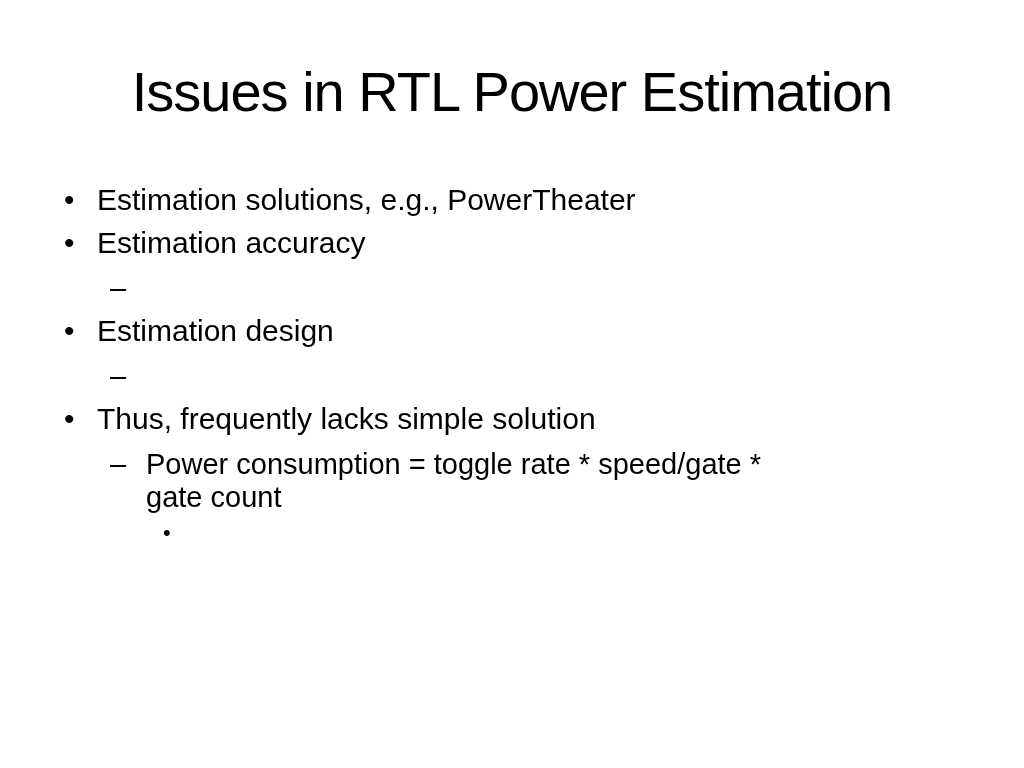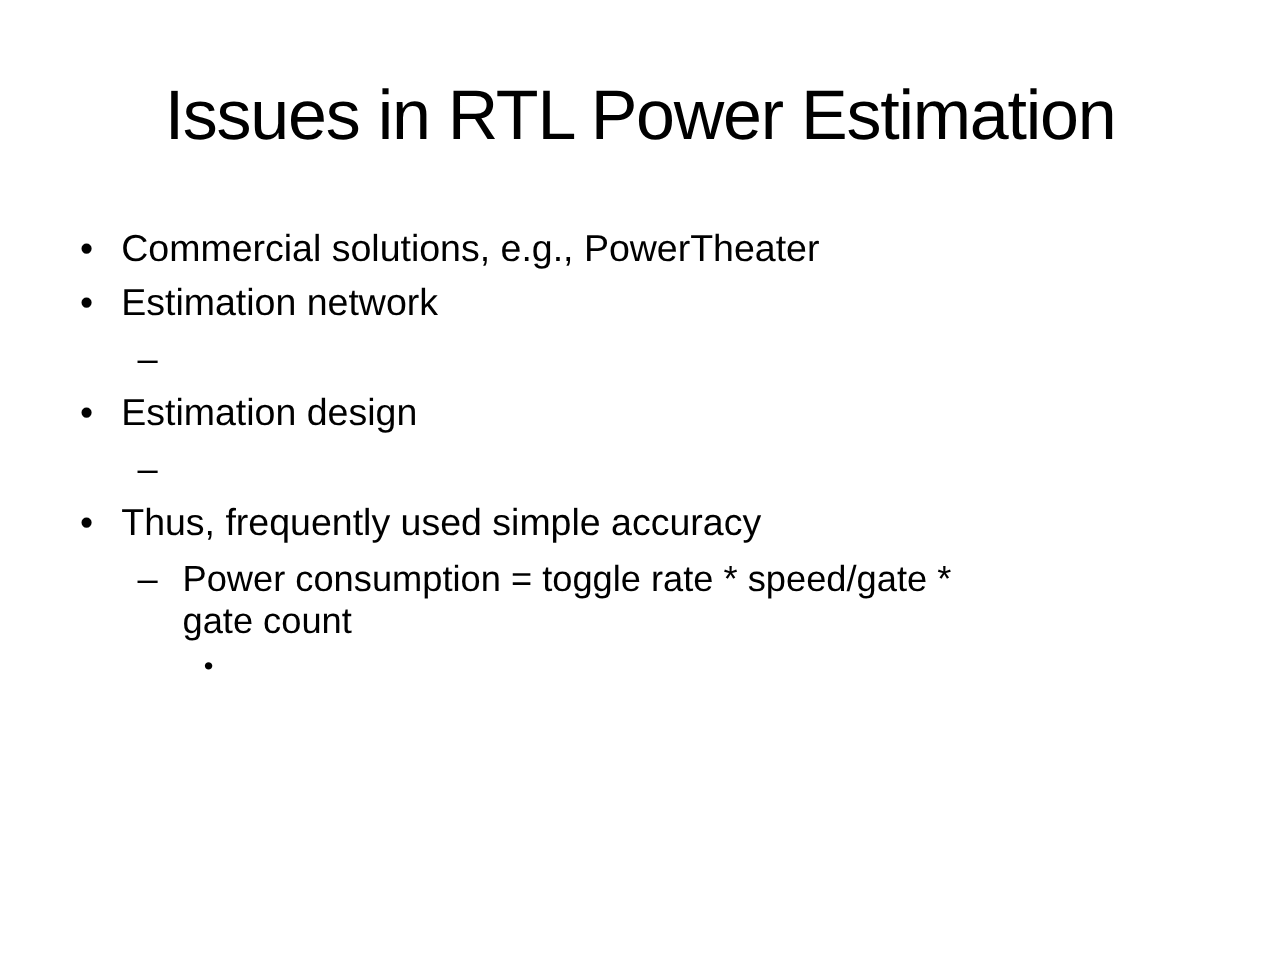--- a/index.html
+++ b/index.html
@@ -78,44 +78,44 @@
 </style>
 </head>
 <body style="background: rgb(255, 255, 255); color: rgb(0, 0, 0);">
 
 <div class="slide">
   <div class="title">Issues in RTL Power Estimation</div>
 
   <div class="bullets">
   <div class="item l1">
     <span class="marker">•</span>
-    <span class="text">Commercial solutions, e.g., PowerTheater</span>
+    <span class="text">Estimation solutions, e.g., PowerTheater</span>
   </div>
 
   <div class="item l1">
     <span class="marker">•</span>
-    <span class="text">Estimation network</span>
+    <span class="text">Estimation accuracy</span>
   </div>
 
   <div class="item l2">
     <span class="marker">–</span>
   </div>
 
   <div class="item l1">
     <span class="marker">•</span>
     <span class="text">Estimation design</span>
   </div>
 
   <div class="item l2">
     <span class="marker">–</span>
   </div>
 
   <div class="item l1">
     <span class="marker">•</span>
-    <span class="text">Thus, frequently used simple accuracy</span>
+    <span class="text">Thus, frequently lacks simple solution</span>
   </div>
 
   <div class="item l2">
     <span class="marker">–</span>
     <span class="text">Power consumption = toggle rate * speed/gate *
 gate count</span>
   </div>
 
   <div class="item l3">
     <span class="marker">•</span>

